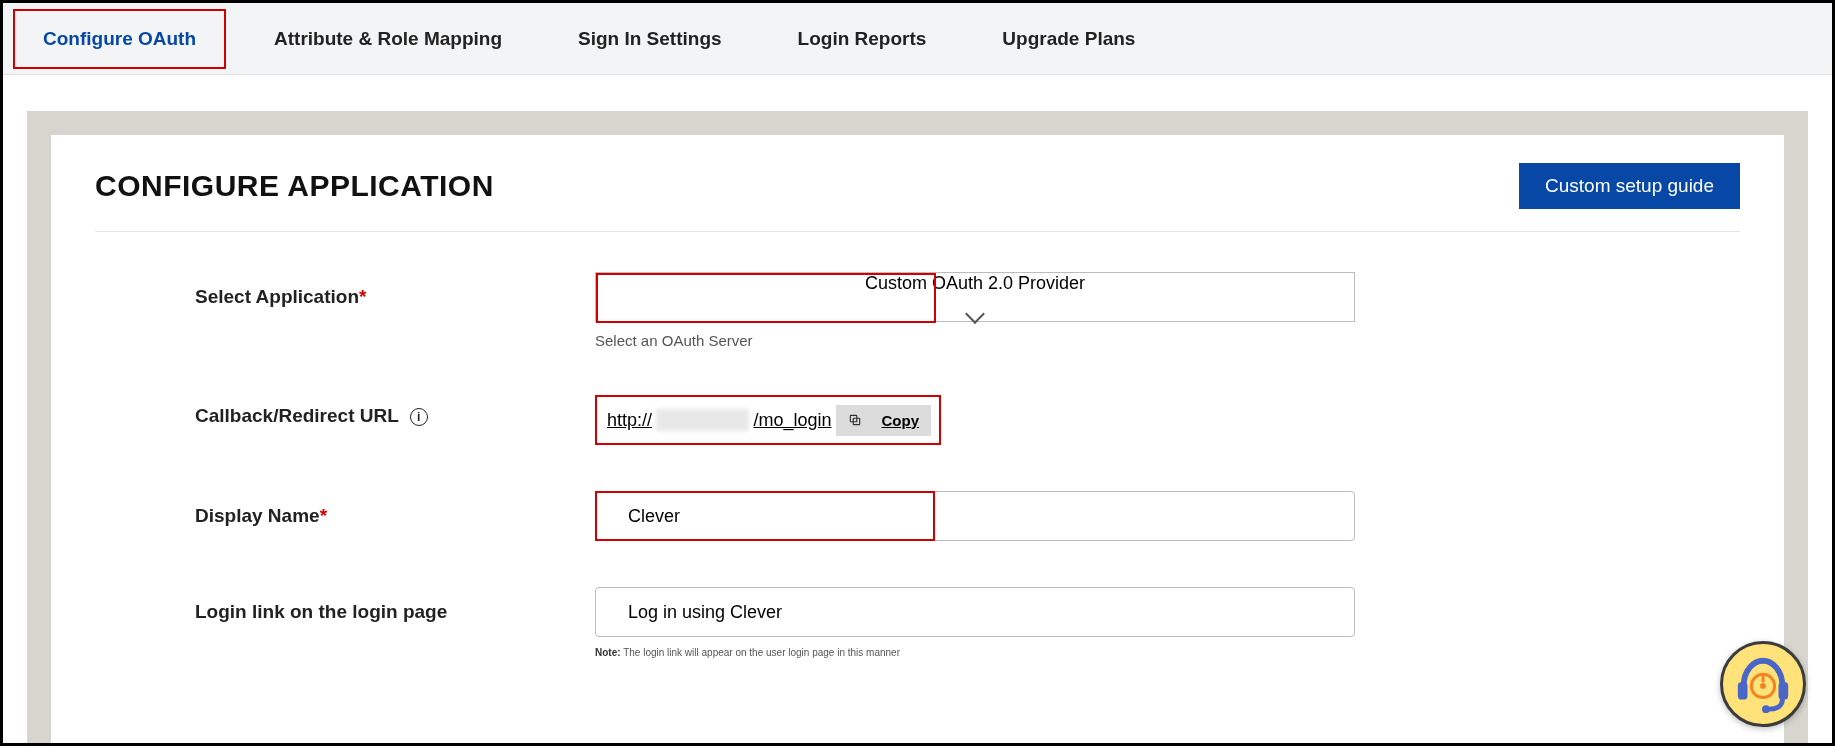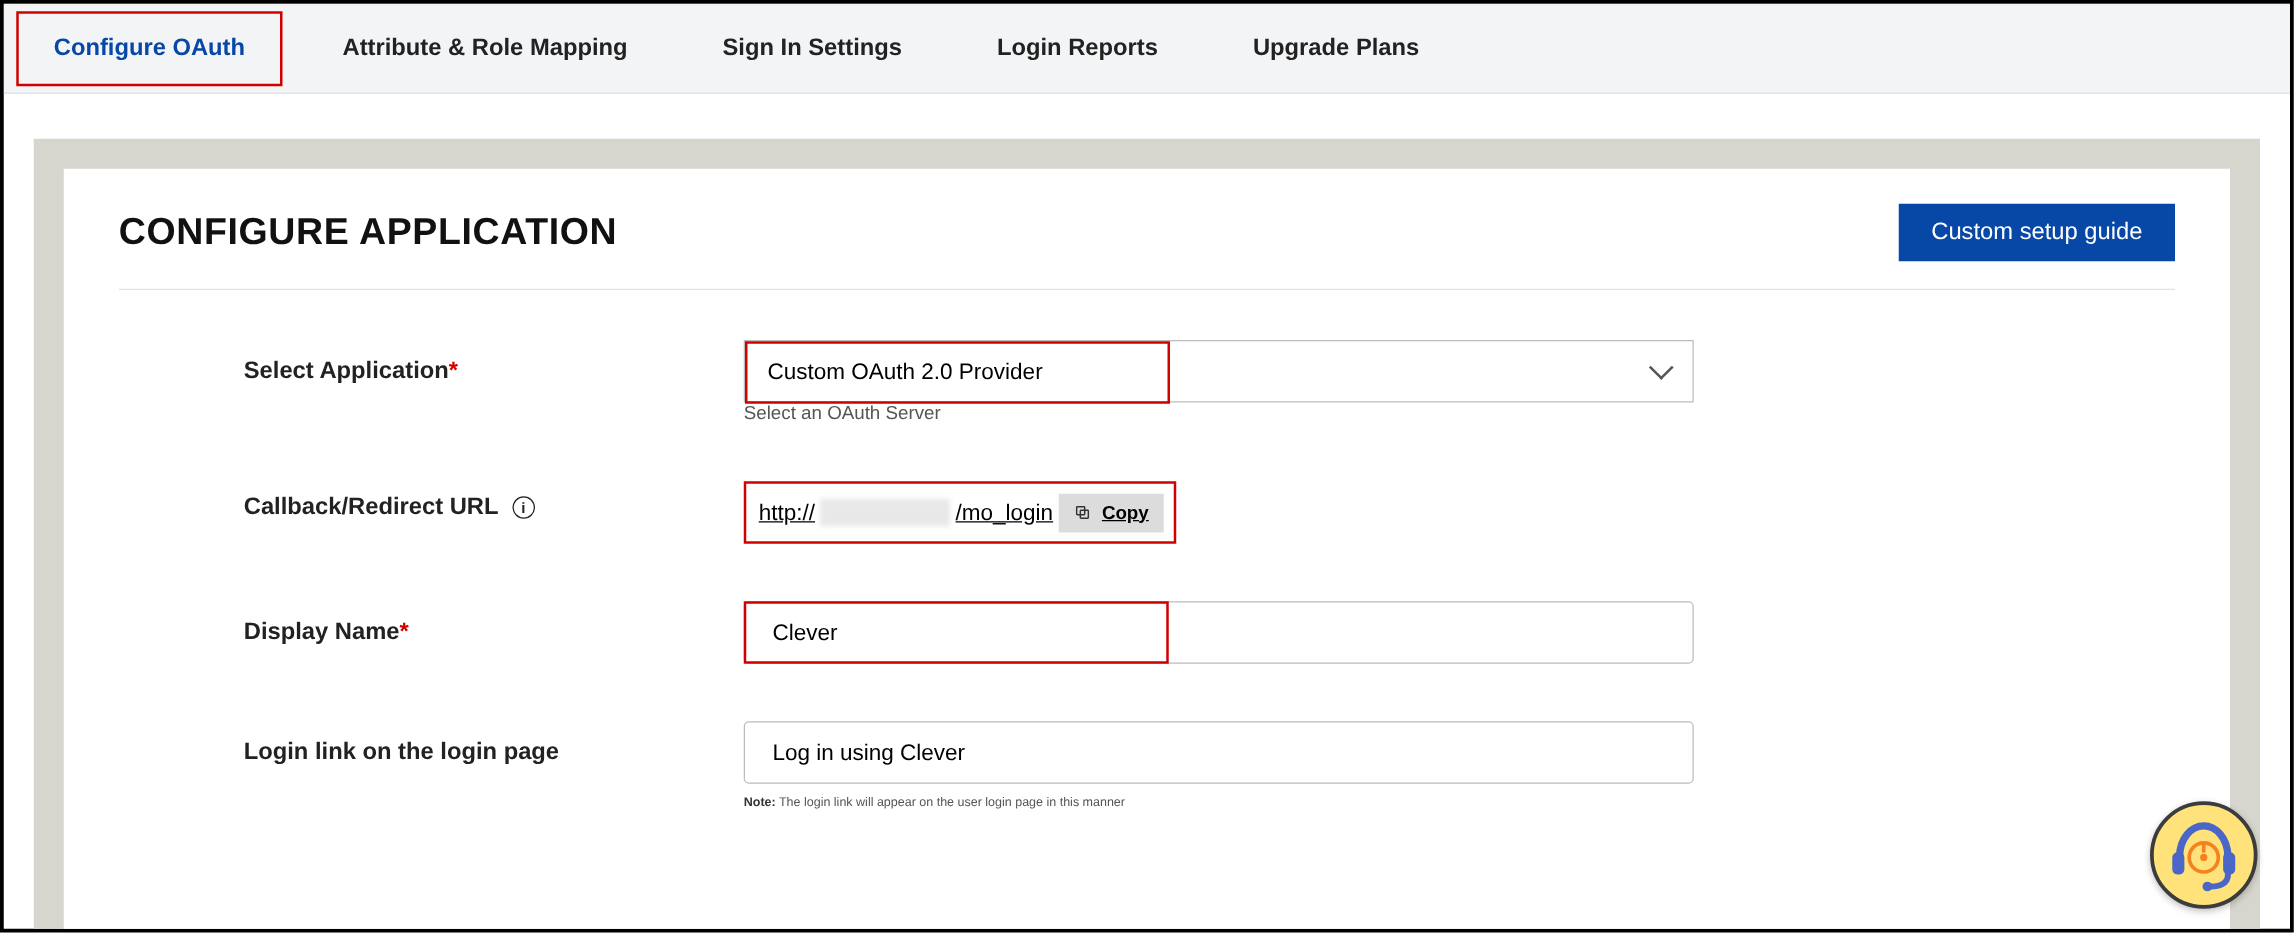--- a/index.html
+++ b/index.html
@@ -100,32 +100,34 @@
     height: 50px;
     border: 1px solid #bcbcbc;
     border-radius: 0;
     display: flex;
     align-items: center;
     justify-content: space-between;
     padding: 0 18px;
     font-size: 18px;
     cursor: pointer;
     position: relative;
+    flex-direction: column;
   }
   .select-highlight {
     position: absolute;
     left: 0; top: 0;
     width: 340px;
     height: 50px;
     border: 2px solid #d10000;
     pointer-events: none;
   }
   .helper {
     font-size: 15px;
     color: #555;
+    margin-top: 10px;
   }
   .callback-box {
     display: flex;
     align-items: center;
     border: 2px solid #d10000;
     padding: 6px 8px 6px 10px;
     width: 346px;
     height: 50px;
     font-size: 18px;
     gap: 4px;
@@ -137,35 +139,35 @@
     width: 120px;
     height: 22px;
     background: #e8e8e8;
     filter: blur(2px);
   }
   .callback-url-suffix { white-space: nowrap; }
   .copy-btn {
     margin-left: auto;
     display: flex;
     align-items: center;
-    gap: 9px;
+    gap: 20px;
     background: #dcdcdc;
     border: none;
     padding: 7px 12px;
     font-size: 15px;
     font-weight: 600;
     cursor: pointer;
   }
   .text-input {
     width: 760px;
     height: 50px;
     border: 1px solid #bcbcbc;
     border-radius: 4px;
     font-size: 18px;
-    padding: 0 22px;
+    padding: 0 32px;
   }
   .dn-highlight {
     position: absolute;
     left: 0; top: 0;
     width: 340px; height: 50px;
     border: 2px solid #d10000;
     pointer-events: none;
   }
   .input-wrap { position: relative; width: 760px; }
   .info-icon {

